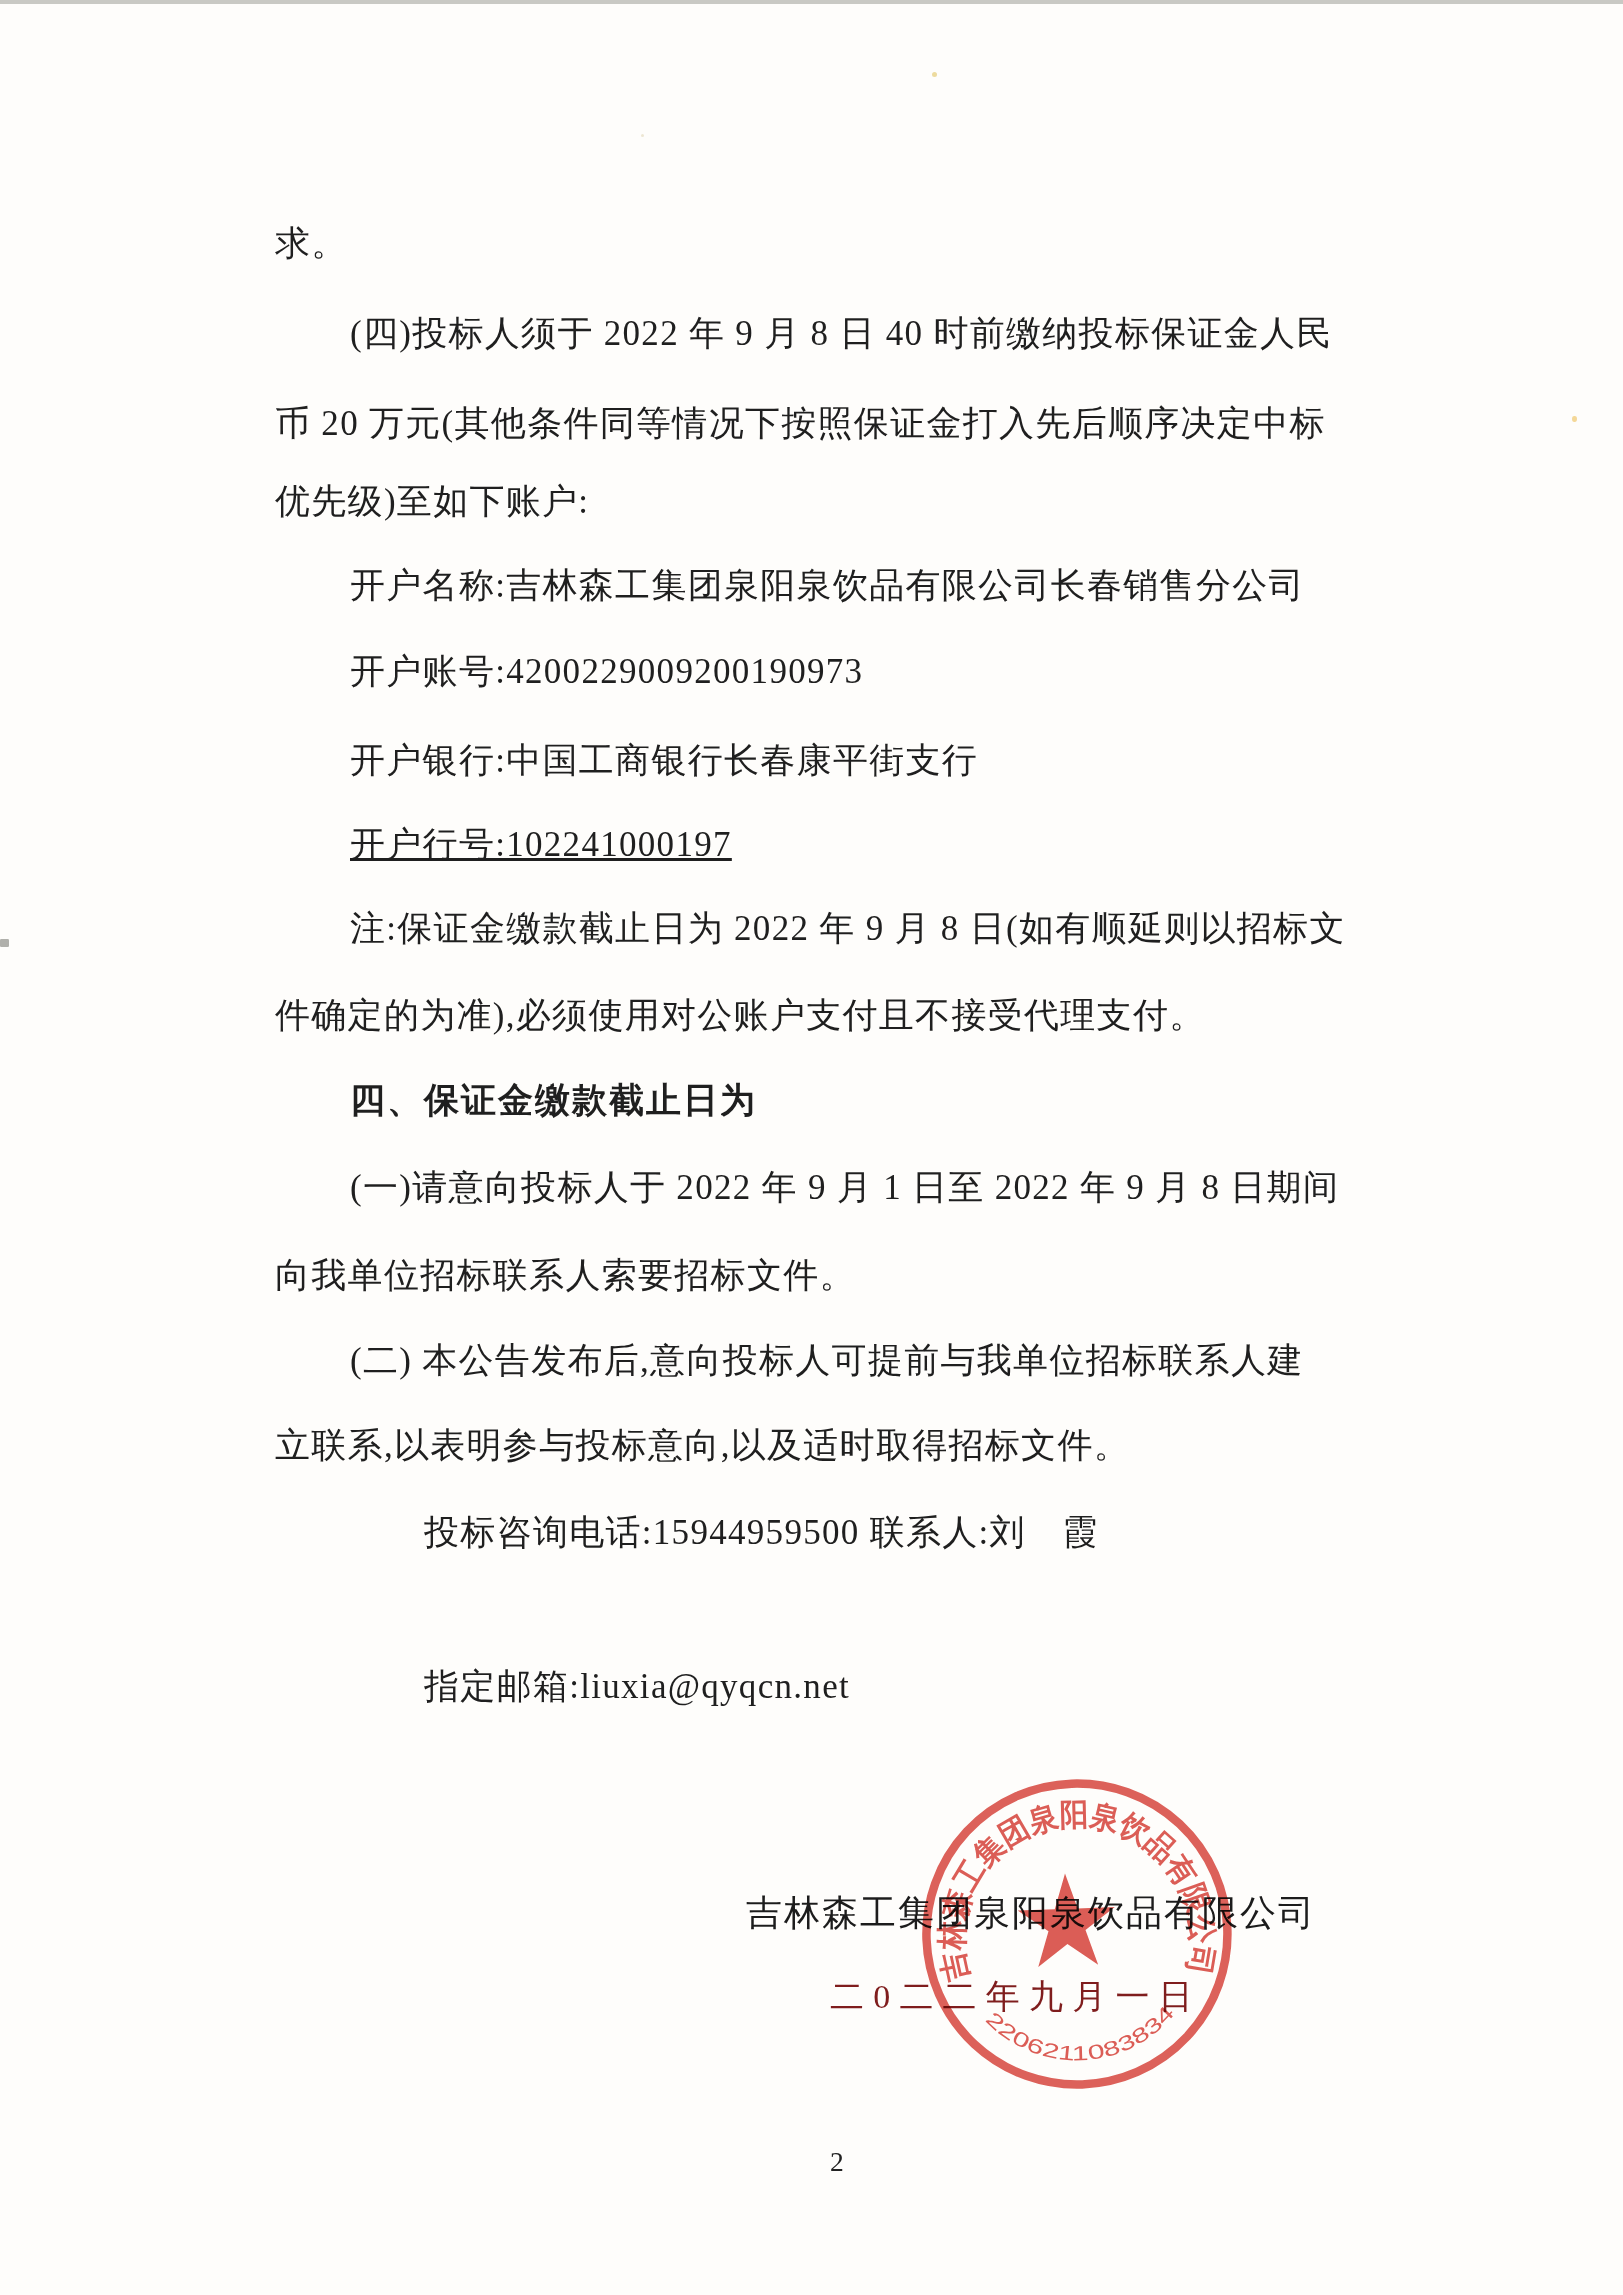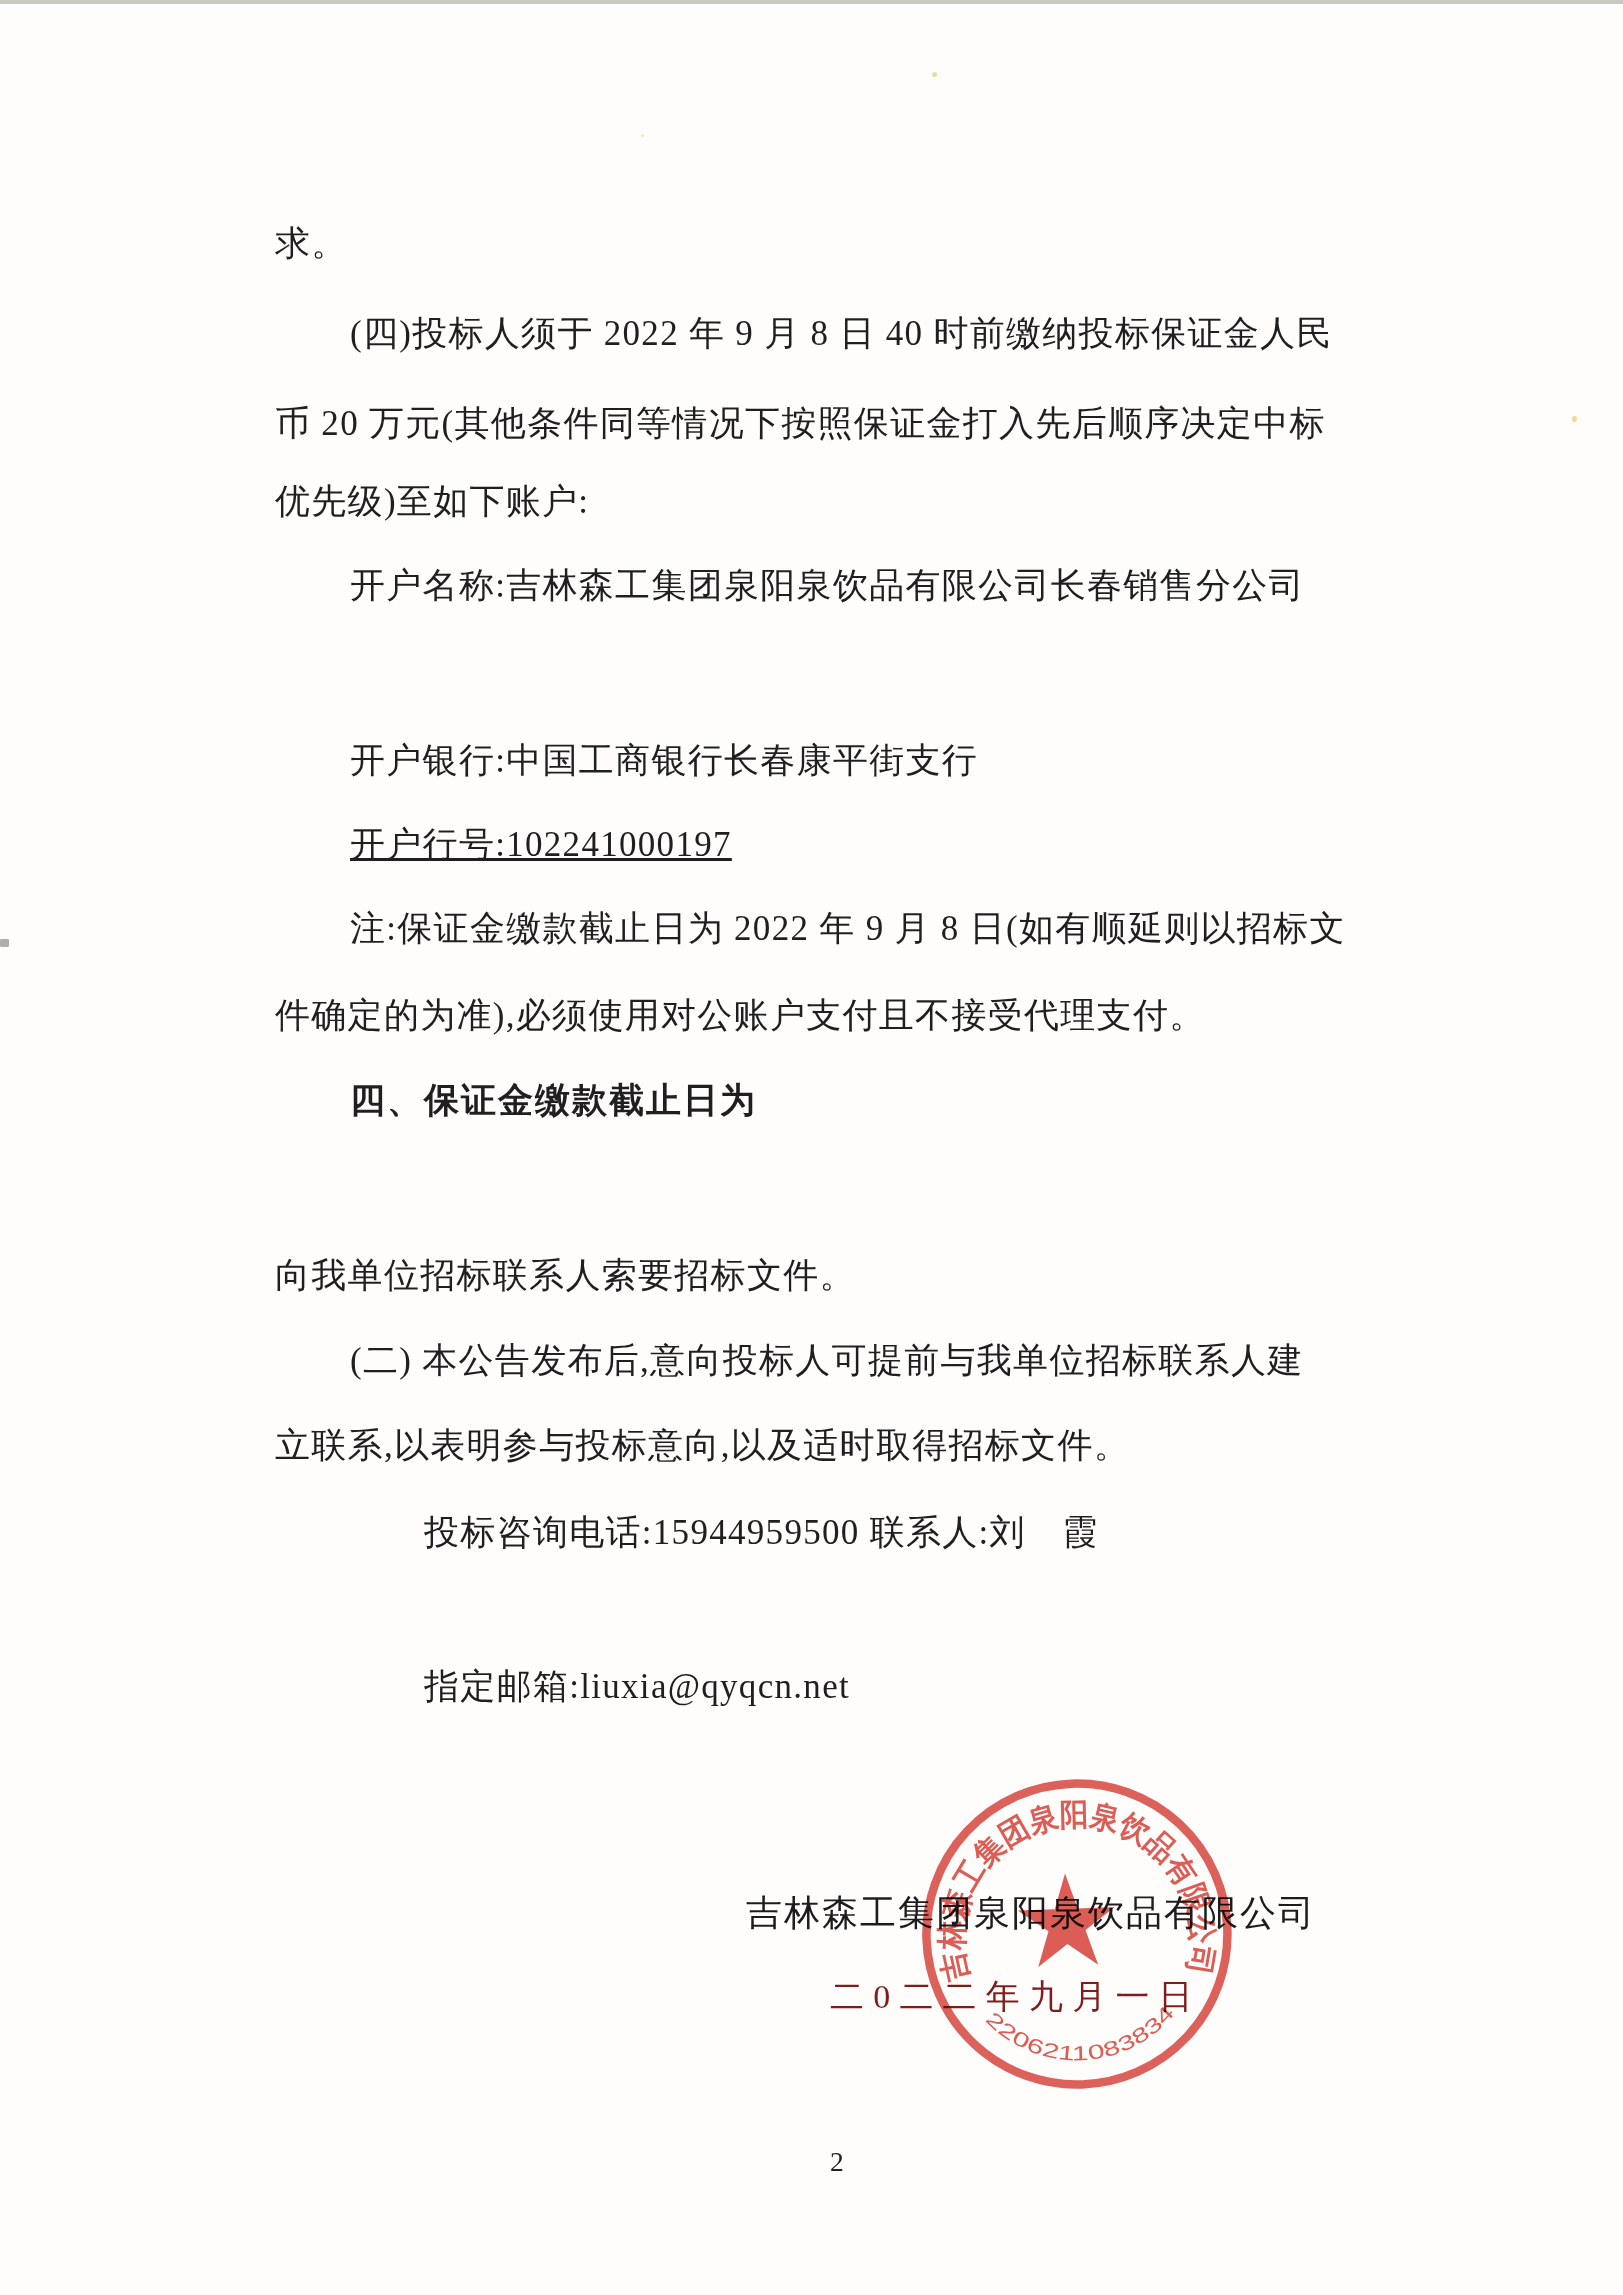--- a/index.html
+++ b/index.html
@@ -72,25 +72,27 @@
 
 <div class="page">
 
   <div class="scan-edge-top"></div>
 
   <div class="ln ln-margin" style="top:220px;">求。</div>
   <div class="ln ln-indent" style="top:310px;">(四)投标人须于 2022 年 9 月 8 日 40 时前缴纳投标保证金人民</div>
   <div class="ln ln-margin" style="top:400px;">币 20 万元(其他条件同等情况下按照保证金打入先后顺序决定中标</div>
   <div class="ln ln-margin" style="top:478px;">优先级)至如下账户:</div>
   <div class="ln ln-indent" style="top:562px;">开户名称:吉林森工集团泉阳泉饮品有限公司长春销售分公司</div>
+  <div class="ln ln-indent" style="top:648px;">开户账号:4200229009200190973</div>
   <div class="ln ln-indent" style="top:737px;">开户银行:中国工商银行长春康平街支行</div>
   <div class="ln ln-indent" style="top:821px;text-decoration:underline;">开户行号:102241000197</div>
   <div class="ln ln-indent" style="top:905px;">注:保证金缴款截止日为 2022 年 9 月 8 日(如有顺延则以招标文</div>
   <div class="ln ln-margin" style="top:992px;">件确定的为准),必须使用对公账户支付且不接受代理支付。</div>
   <div class="ln ln-indent ln-bold" style="top:1077px;">四、保证金缴款截止日为</div>
+  <div class="ln ln-indent" style="top:1164px;">(一)请意向投标人于 2022 年 9 月 1 日至 2022 年 9 月 8 日期间</div>
   <div class="ln ln-margin" style="top:1252px;">向我单位招标联系人索要招标文件。</div>
   <div class="ln ln-indent" style="top:1337px;">(二) 本公告发布后,意向投标人可提前与我单位招标联系人建</div>
   <div class="ln ln-margin" style="top:1422px;">立联系,以表明参与投标意向,以及适时取得招标文件。</div>
   <div class="ln ln-contact" style="top:1509px;">投标咨询电话:15944959500 联系人:刘　霞</div>
   <div class="ln ln-contact" style="top:1663px;">指定邮箱:liuxia@qyqcn.net</div>
 
   <div class="signature-line" style="left:746px;top:1889px;">吉林森工集团泉阳泉饮品有限公司</div>
   <div class="date-line" style="left:830px;top:1974px;">二0二二年九月一日</div>
 
   <svg class="stamp" viewBox="0 0 486 492">

